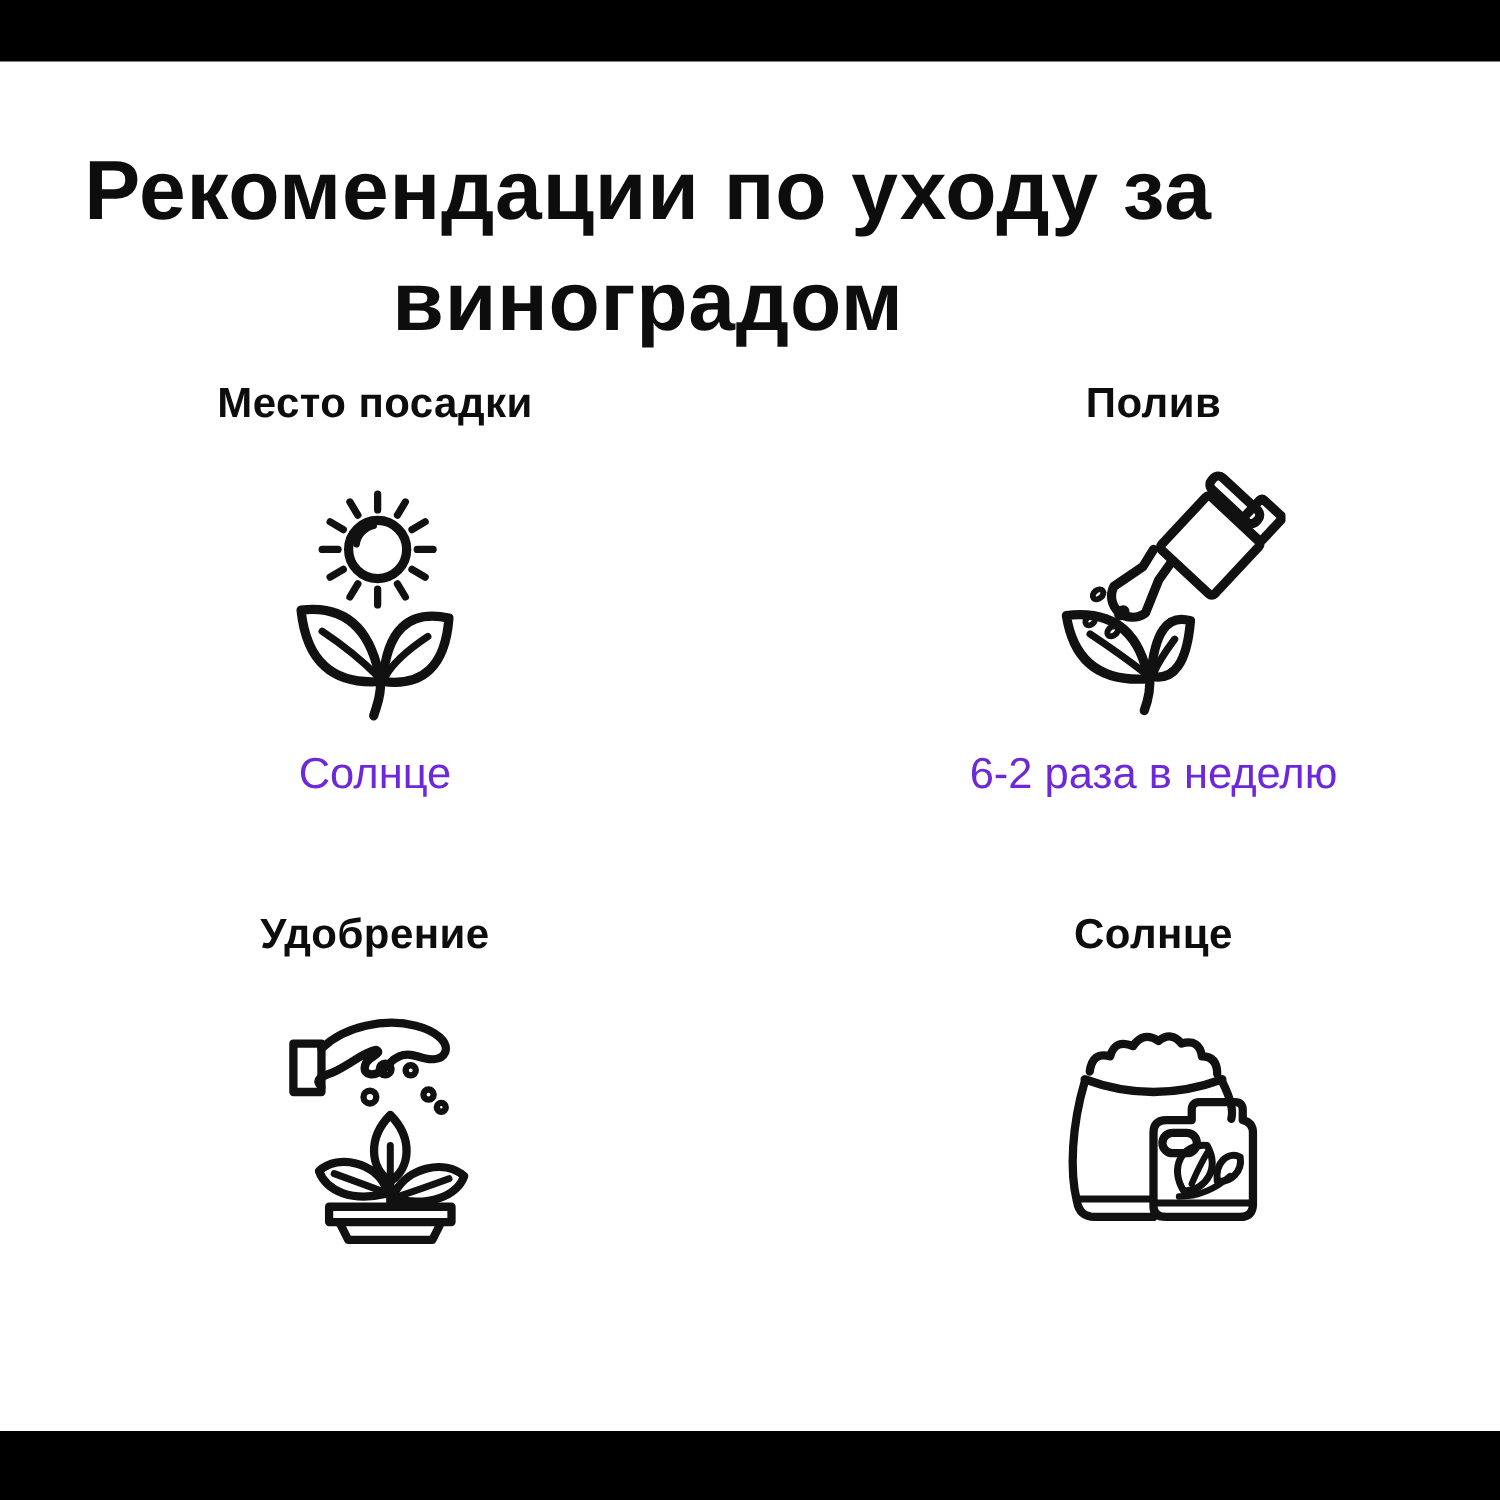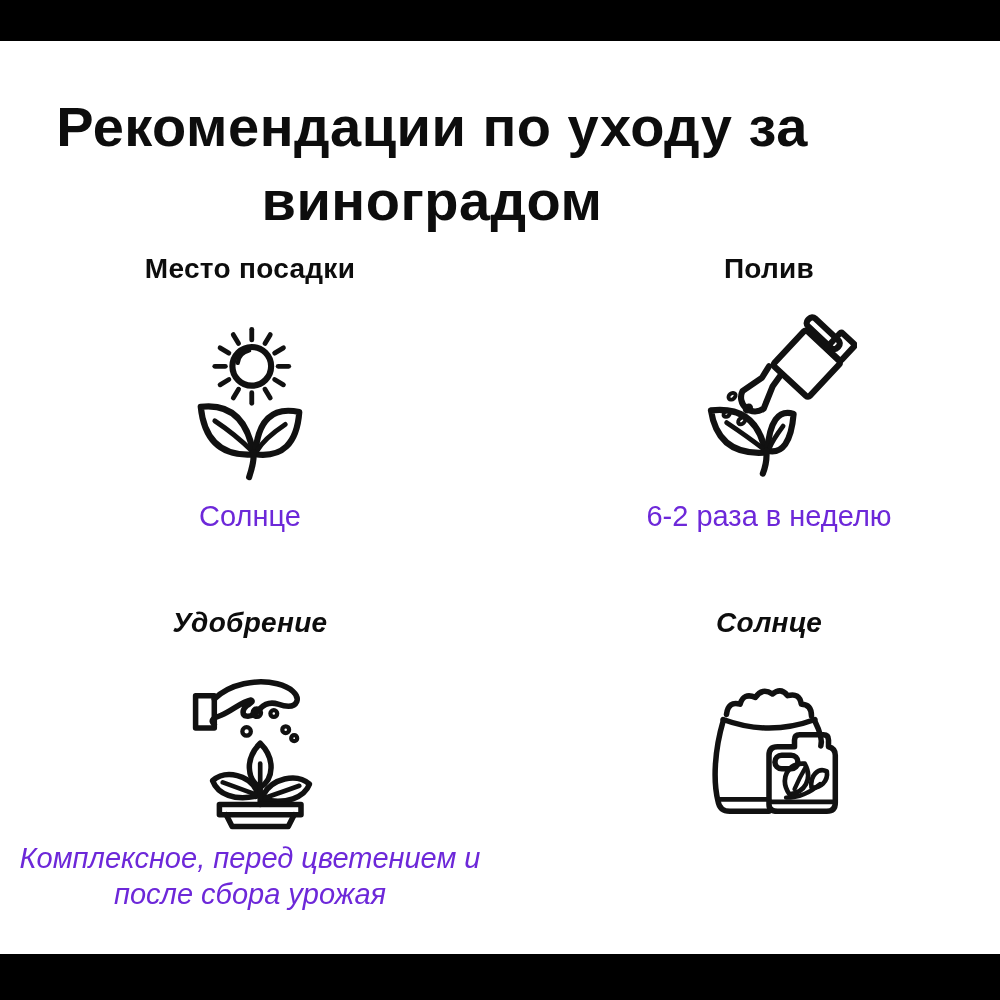--- a/index.html
+++ b/index.html
@@ -18,21 +18,21 @@
     text-align:center;
     font-size:56px;font-weight:800;line-height:74px;
     letter-spacing:0.5px;color:#0d0d0d;
   }
   .cell{
     position:absolute;width:500px;
     display:flex;flex-direction:column;align-items:center;
     text-align:center;
   }
   .cell.r1{top:252px;}
-  .cell.r2{top:606px;font-style:italic;}
+  .cell.r2{top:606px;}
   .cell.c1{left:0;}
   .cell.c2{left:519px;}
   .section-title{
     font-size:28px;font-weight:700;line-height:34px;color:#0d0d0d;
     letter-spacing:0.3px;
   }
   .icon-box{width:176px;height:176px;}
   .r1 .icon-box{margin-top:24px;}
   .r2 .icon-box{margin-top:20px;height:170px;}
   .icon-box svg{width:100%;height:100%;display:block;}
@@ -130,21 +130,20 @@
         <path d="M108 160 C82 166 62 158 56 142 C72 128 100 136 108 154 Z"></path>
         <path d="M68 144 Q90 152 106 158" stroke-width="5.5"></path>
         <path d="M116 164 C142 170 164 162 170 146 C154 132 126 140 116 158 Z"></path>
         <path d="M158 148 Q136 156 118 162" stroke-width="5.5"></path>
         <path d="M112 150 L112 170"></path>
         <rect x="64" y="170" width="96" height="12"></rect>
         <path d="M72 182 L79 196 L145 196 L152 182"></path>
       </g>
     </svg>
   </div>
-  <div class="caption">Комплексное, перед цветением и<br>после сбора урожая</div>
 </section>
 
 <section class="cell r2 c2">
   <div class="section-title">Солнце</div>
   <div class="icon-box">
     <svg viewBox="0 0 200 200" xmlns="http://www.w3.org/2000/svg" aria-hidden="true">
       <g stroke="#111111" stroke-width="6.5" fill="none" stroke-linecap="round" stroke-linejoin="round">
         <path d="M50 64 Q52 48 66 52 Q70 38 84 44 Q92 32 104 40 Q114 32 122 42 Q136 38 138 52 Q150 52 150 66"></path>
         <path d="M46 70 Q100 90 154 70"></path>
         <path d="M46 72 C36 106 34 142 40 166 Q42 178 54 178 L100 178"></path>

